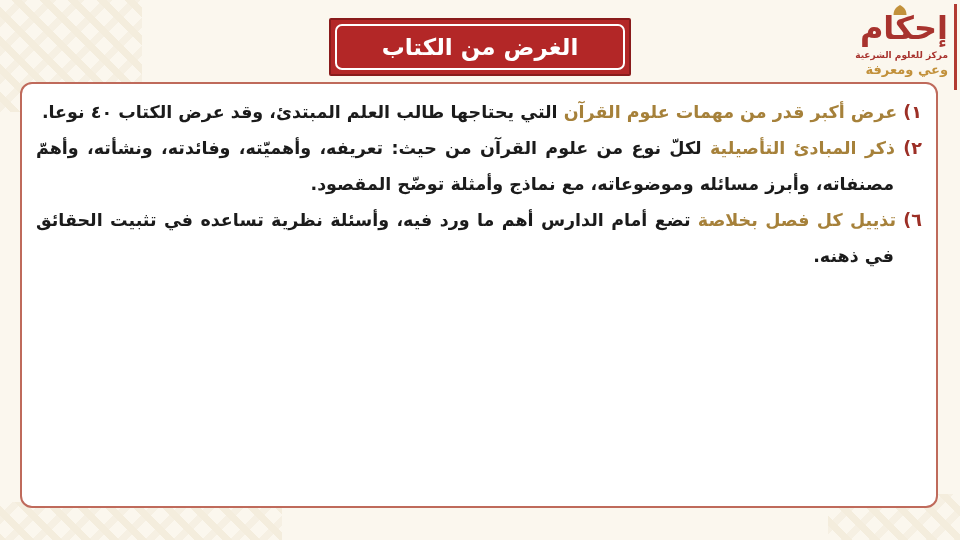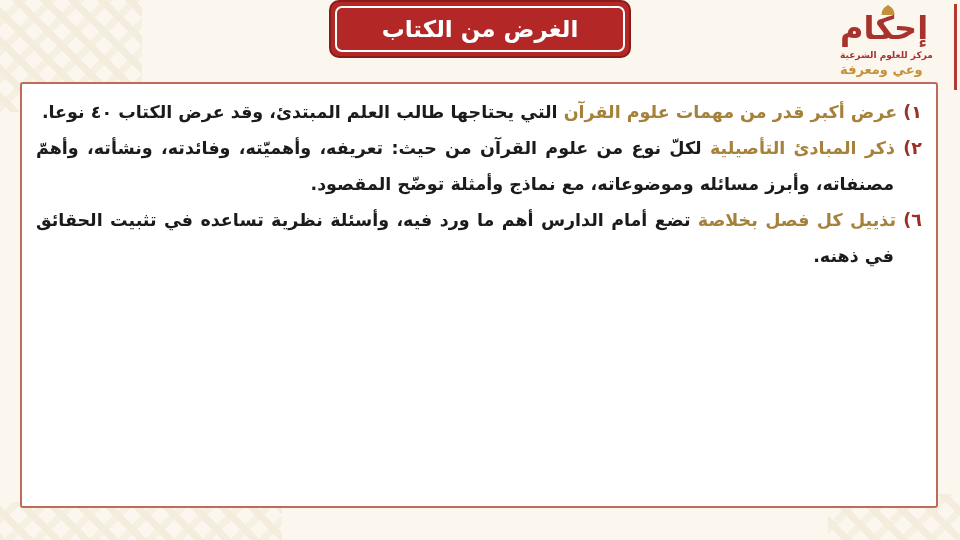--- a/index.html
+++ b/index.html
@@ -14,49 +14,49 @@
     background-image:
       repeating-linear-gradient(45deg,#EFE6D0 0 7px,transparent 7px 20px),
       repeating-linear-gradient(-45deg,#F3ECDB 0 7px,transparent 7px 20px);
   }
   .pattern-tl{left:-18px;top:-18px;width:160px;height:130px;}
   .pattern-bl{left:-18px;bottom:-14px;width:300px;height:52px;}
   .pattern-br{right:-18px;bottom:-14px;width:150px;height:60px;}
 
   
   .title-box{
-    position:absolute;top:0;left:50%;transform:translateX(-50%);
+    position:absolute;top:18px;left:50%;transform:translateX(-50%);
     width:302px;height:58px;background:#B32727;
-    border:2px solid #891B1B;border-radius:10px;
+    border:2px solid #891B1B;border-radius:2px;
     display:flex;align-items:center;justify-content:center;
     box-sizing:border-box;
   }
   .title-box::before{
     content:"";position:absolute;inset:4px;border:2px solid #FFFFFF;
     border-radius:7px;pointer-events:none;
   }
   .title-text{
     color:#FFFFFF;font-size:23px;font-weight:bold;direction:rtl;
     letter-spacing:0;
   }
 
   
-  .logo{position:absolute;top:4px;right:24px;width:96px;text-align:left;direction:rtl;margin-left:7px;}
+  .logo{position:absolute;top:4px;right:12px;width:96px;text-align:right;direction:rtl;margin-left:7px;}
   .logo-dome{display:block;margin:0 auto -4px auto;}
   .logo-mark{
     display:block;color:#A8332E;font-weight:bold;font-size:32px;line-height:1.05;
   }
   .logo-tagline1{display:block;color:#A8332E;font-size:9px;font-weight:bold;margin-top:4px;}
   .logo-tagline2{display:block;color:#C2913B;font-size:13px;font-weight:bold;margin-top:2px;}
   .edge-line{position:absolute;right:3px;top:4px;width:3px;height:86px;background:#B23A31;}
 
   
   .content-box{
     position:absolute;left:20px;top:82px;width:918px;height:426px;
-    background:#FFFFFF;border:2px solid #BF6A5B;border-radius:3px;
+    background:#FFFFFF;border:2px solid #BF6A5B;border-radius:12px;
     box-sizing:border-box;padding:10px 14px 6px 14px;
     direction:rtl;
   }
   .item{
     font-size:17.5px;line-height:36px;color:#1B1B1B;font-weight:bold;
     text-align:justify;
     padding-right:28px;text-indent:-28px;
   }
   .item .num{color:#9C2F26;}
   .item .hl{color:#A6813A;}

